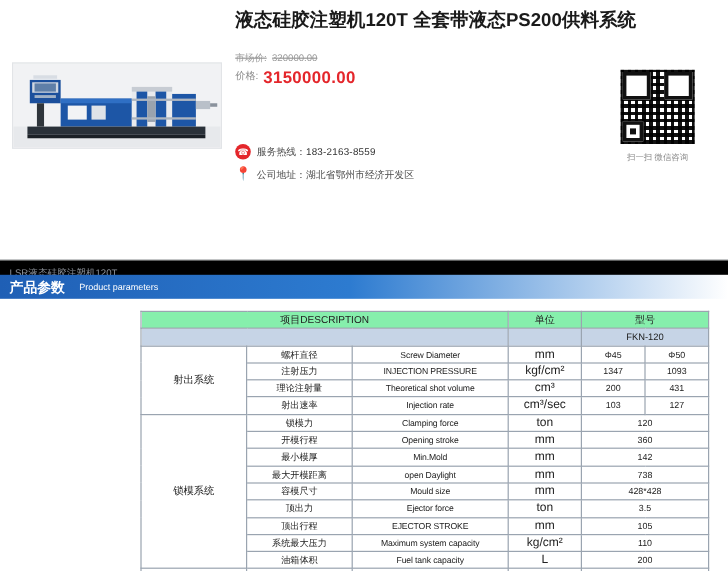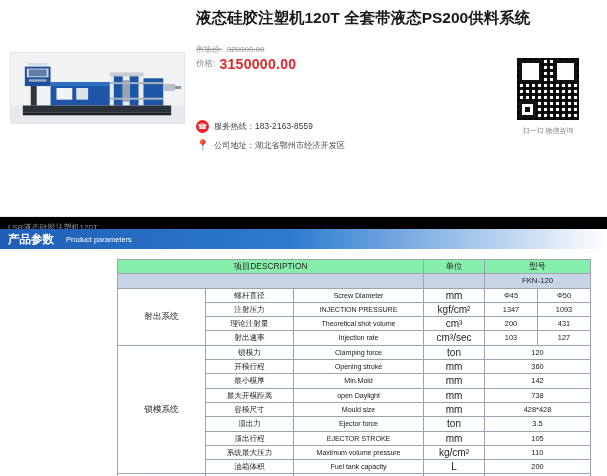--- a/index.html
+++ b/index.html
@@ -401,21 +401,21 @@
             <td class="val" colspan="2">3.5</td>
           </tr>
           <tr>
             <td class="cn-name">顶出行程</td>
             <td class="en-name">EJECTOR STROKE</td>
             <td class="unit">mm</td>
             <td class="val" colspan="2">105</td>
           </tr>
           <tr>
             <td class="cn-name">系统最大压力</td>
-            <td class="en-name">Maximum volume pressure</td>
+            <td class="en-name">Maximum system capacity</td>
             <td class="unit">kg/cm²</td>
             <td class="val" colspan="2">110</td>
           </tr>
           <tr>
             <td class="cn-name">油箱体积</td>
             <td class="en-name">Fuel tank capacity</td>
             <td class="unit">L</td>
             <td class="val" colspan="2">200</td>
           </tr>
           <tr>

